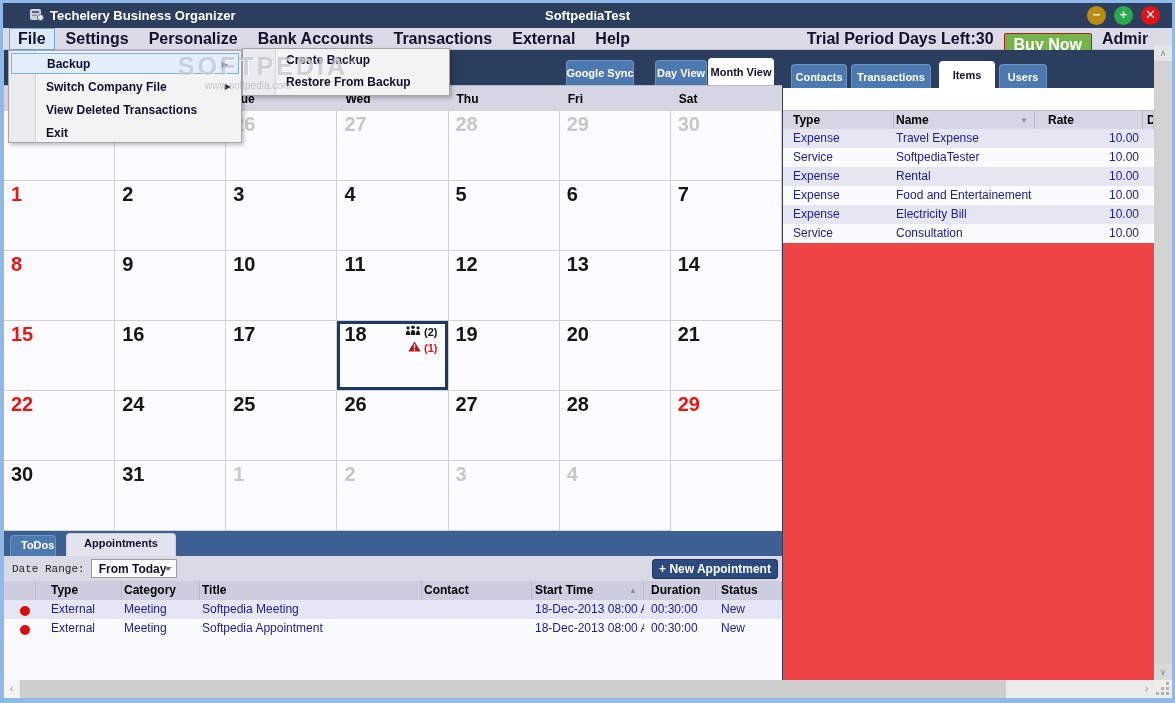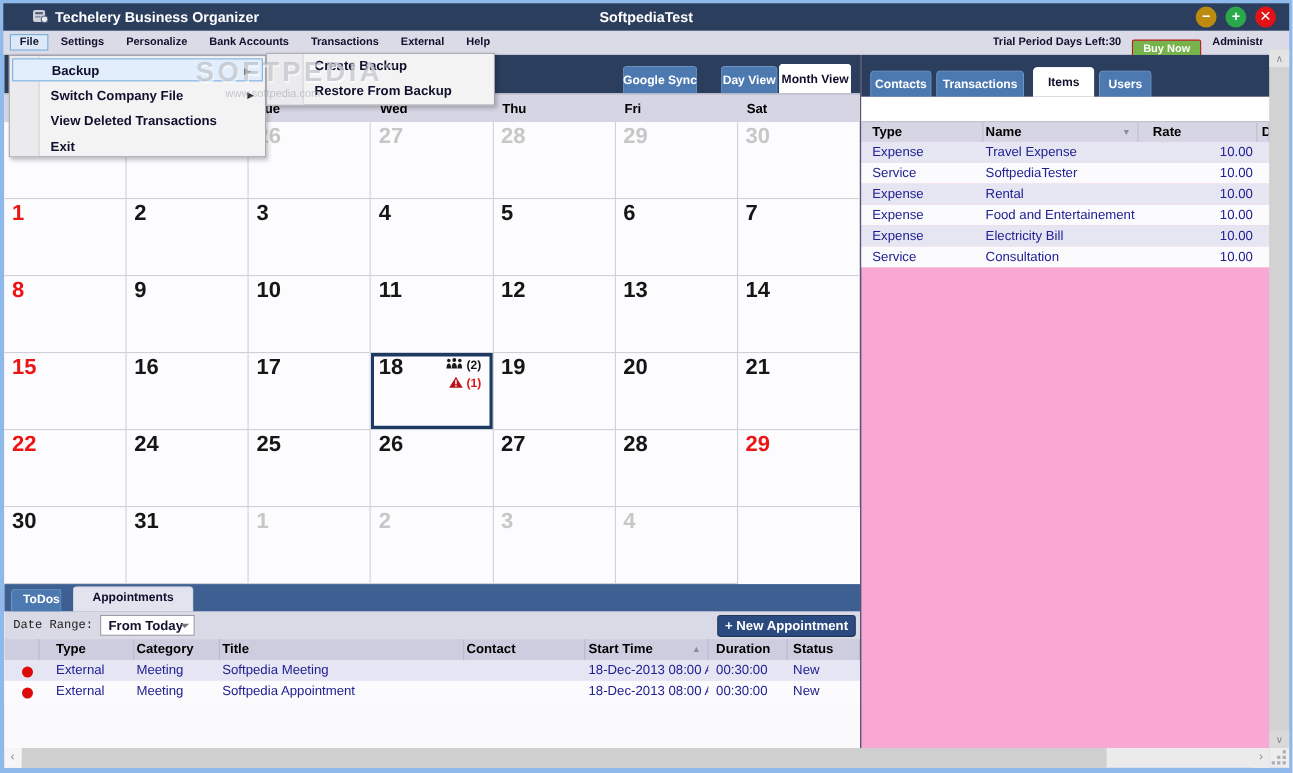--- a/index.html
+++ b/index.html
@@ -11,32 +11,32 @@
   .titlebar { left:3px; top:3px; right:3px; height:25px; background:#2c3e5d; color:#fff; display:flex; align-items:center; }
   .title-left { display:flex; align-items:center; gap:6px; margin-left:26px; font-size:13px; font-weight:bold; }
   .title-center { position:absolute; left:0; right:0; text-align:center; font-size:13px; font-weight:bold; pointer-events:none; }
   .win-btns { margin-left:auto; margin-right:12px; display:flex; gap:8px; z-index:2; }
   .wbtn { width:19px; height:19px; border-radius:50%; color:#fff; font-size:13px; font-weight:bold; line-height:17px; text-align:center; }
   .wbtn.min { background:#bb8b10; }
   .wbtn.max { background:#2aa84c; }
   .wbtn.close { background:#e31216; }
 
   
-  .menubar { left:3px; top:28px; right:3px; height:22px; background:#dbdbe7; display:flex; align-items:center; padding-left:6px; padding-right:24px; font-size:10px; font-weight:bold; color:#10102e; border-bottom:1px solid #c2c2d2;gap:37px; }
+  .menubar { left:3px; top:28px; right:3px; height:22px; background:#dbdbe7; display:flex; align-items:center; padding-left:6px; padding-right:24px; font-size:16px; font-weight:bold; color:#10102e; border-bottom:1px solid #c2c2d2;gap:37px; }
   .mb-item { padding:2px 9px; margin-right:2px; white-space:nowrap; }
   .mb-item.active { background:#dde9f7; border:1px solid #74aadb; padding:1px 8px; }
   .mb-right { margin-left:auto; display:flex; align-items:center; gap:10px; overflow:hidden; }
   .trial { white-space:nowrap; color:#10102e; }
   .buynow { background:#76b44b; border:1px solid #b91c1c; color:#fff; padding:2px 9px; border-radius:2px; white-space:nowrap;margin-top:12px; }
   .userlbl { width:46px; overflow:hidden; white-space:nowrap; color:#10102e; }
 
   
   .content { left:4px; top:50px; right:21px; bottom:23px; background:#fff; }
   .left-region { position:absolute; left:0; top:0; width:778px; bottom:0; }
-  .right-panel { position:absolute; left:778px; right:0; top:0; bottom:0; background:#f9a8d4; border-left:1px solid #2e3f5f; }
+  .right-panel { position:absolute; left:778px; right:0; top:0; bottom:0; background:#ef4444; border-left:1px solid #2e3f5f; }
 
   
   .cal-toolbar { position:absolute; left:0; top:0; right:0; height:35px; background:#2c3e5d; }
   .tab { position:absolute; bottom:0; height:25px; background:#4d79b1; border:1px solid #6e94c4; border-bottom:none; border-radius:4px 4px 0 0; color:#fff; font-size:11px; font-weight:bold; display:flex; align-items:center; justify-content:center; padding:0 9px; white-space:nowrap; }
   .tab.active { background:#fff; color:#10102e; height:27px; border-color:#fff; }
 
   
   .day-head { position:absolute; left:0; top:35px; right:0; height:26px; background:#d5d5e3; border-top:1px solid #b9b9c9; display:flex; }
   .dh { width:111.14px; font-size:12px; font-weight:bold; color:#000; padding:6px 0 0 8px; }
   .cal-grid { position:absolute; left:0; top:61px; right:0; height:420px; display:flex; flex-wrap:wrap; background:#fcfcfe; }

